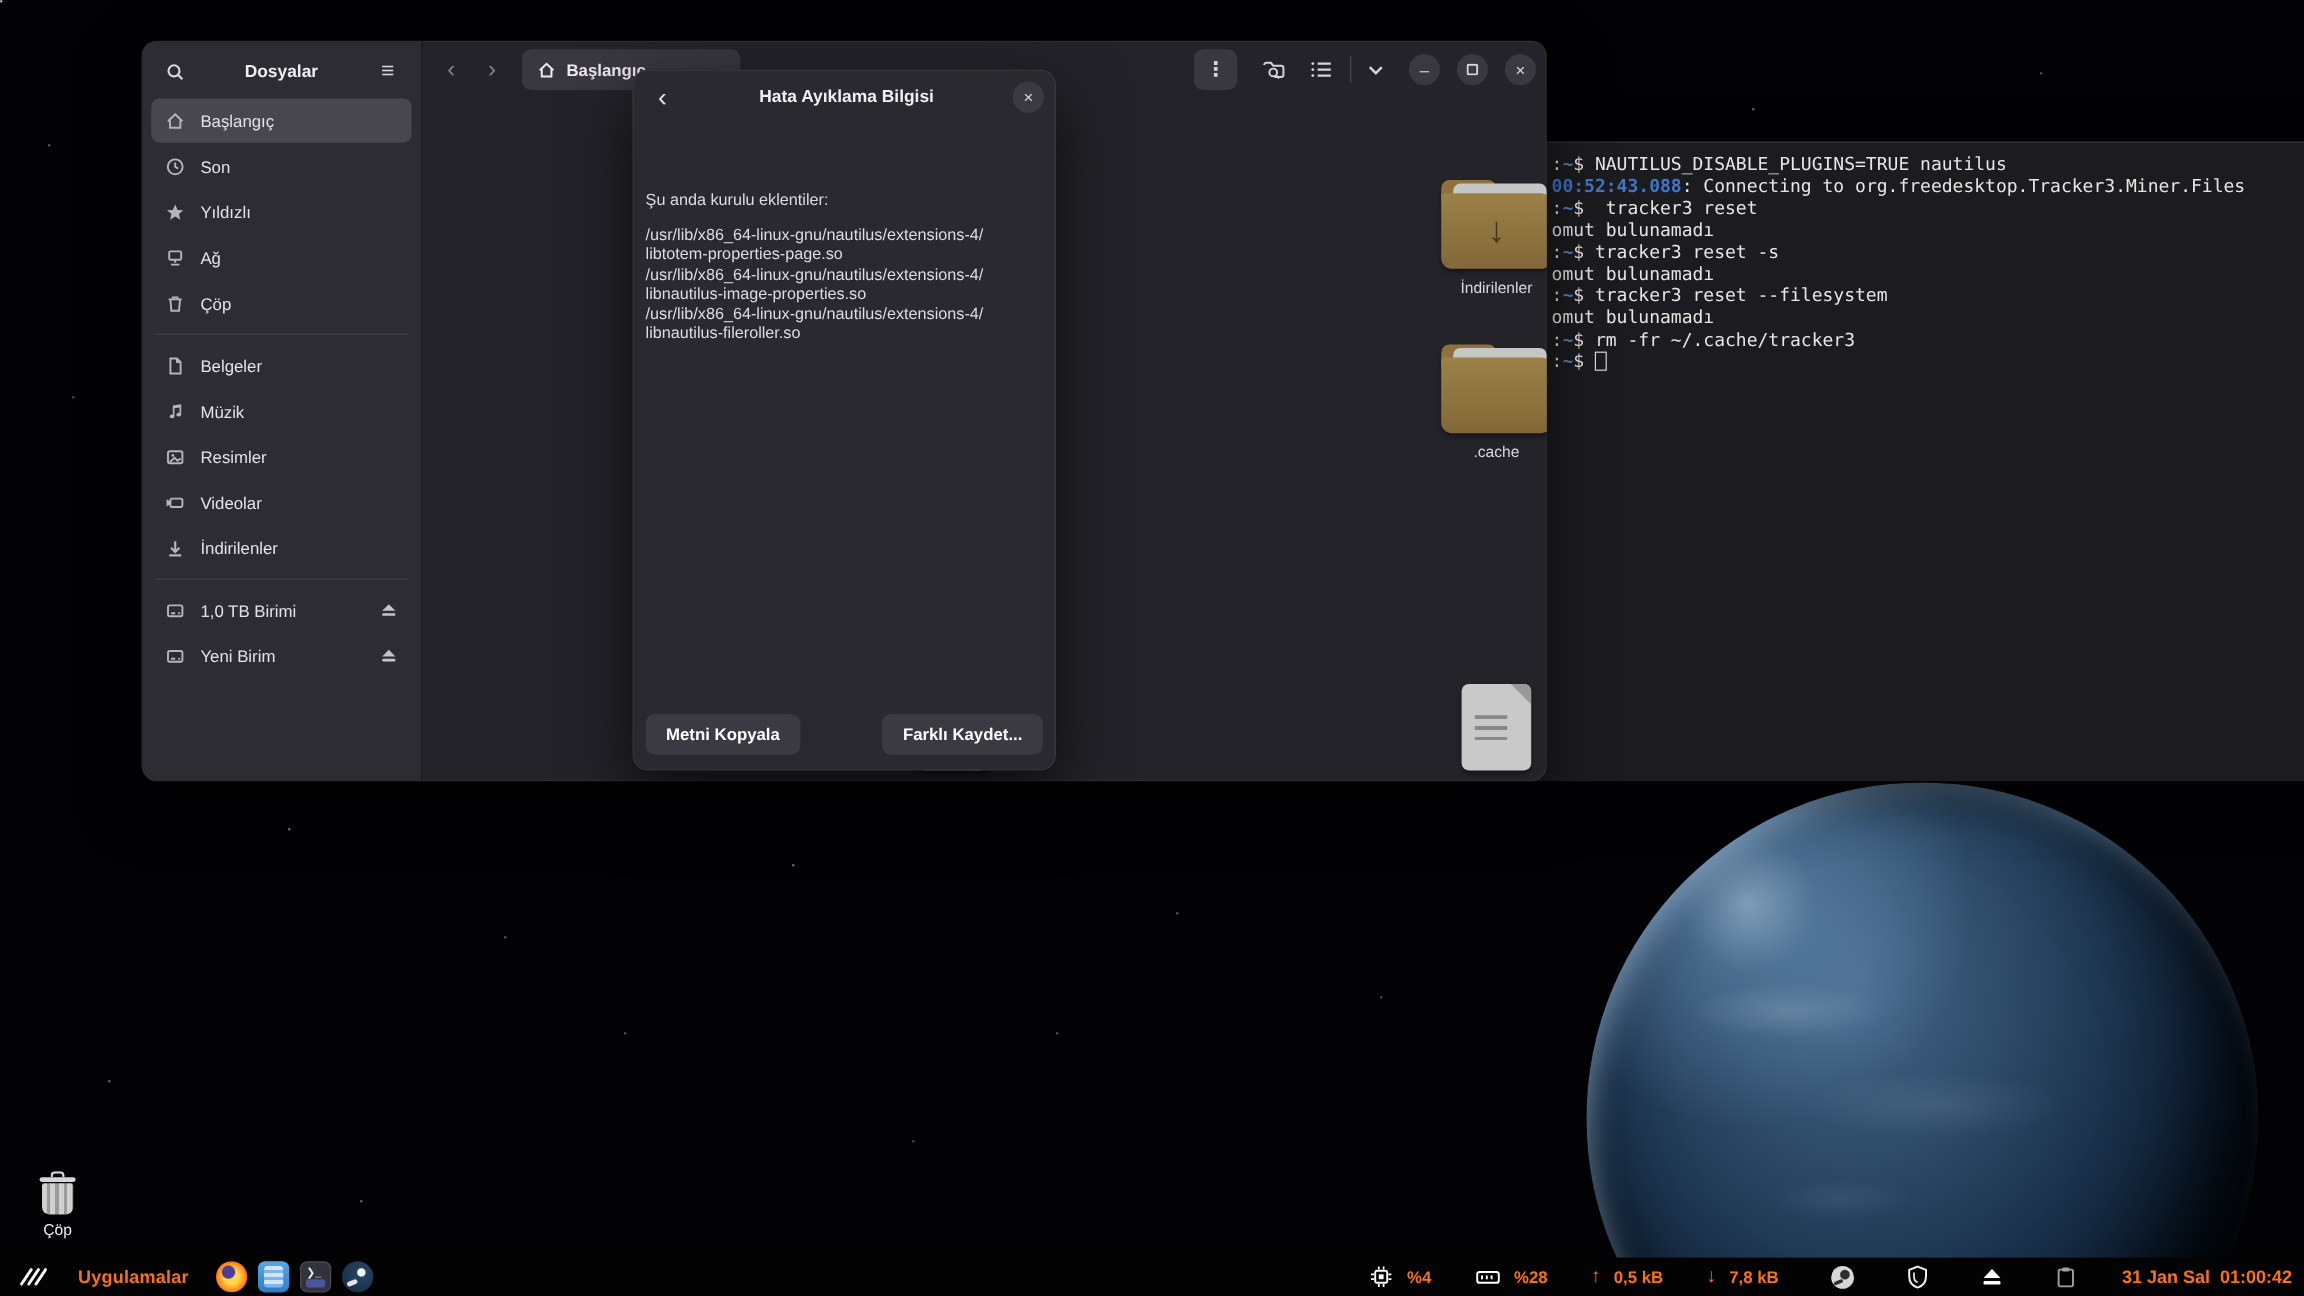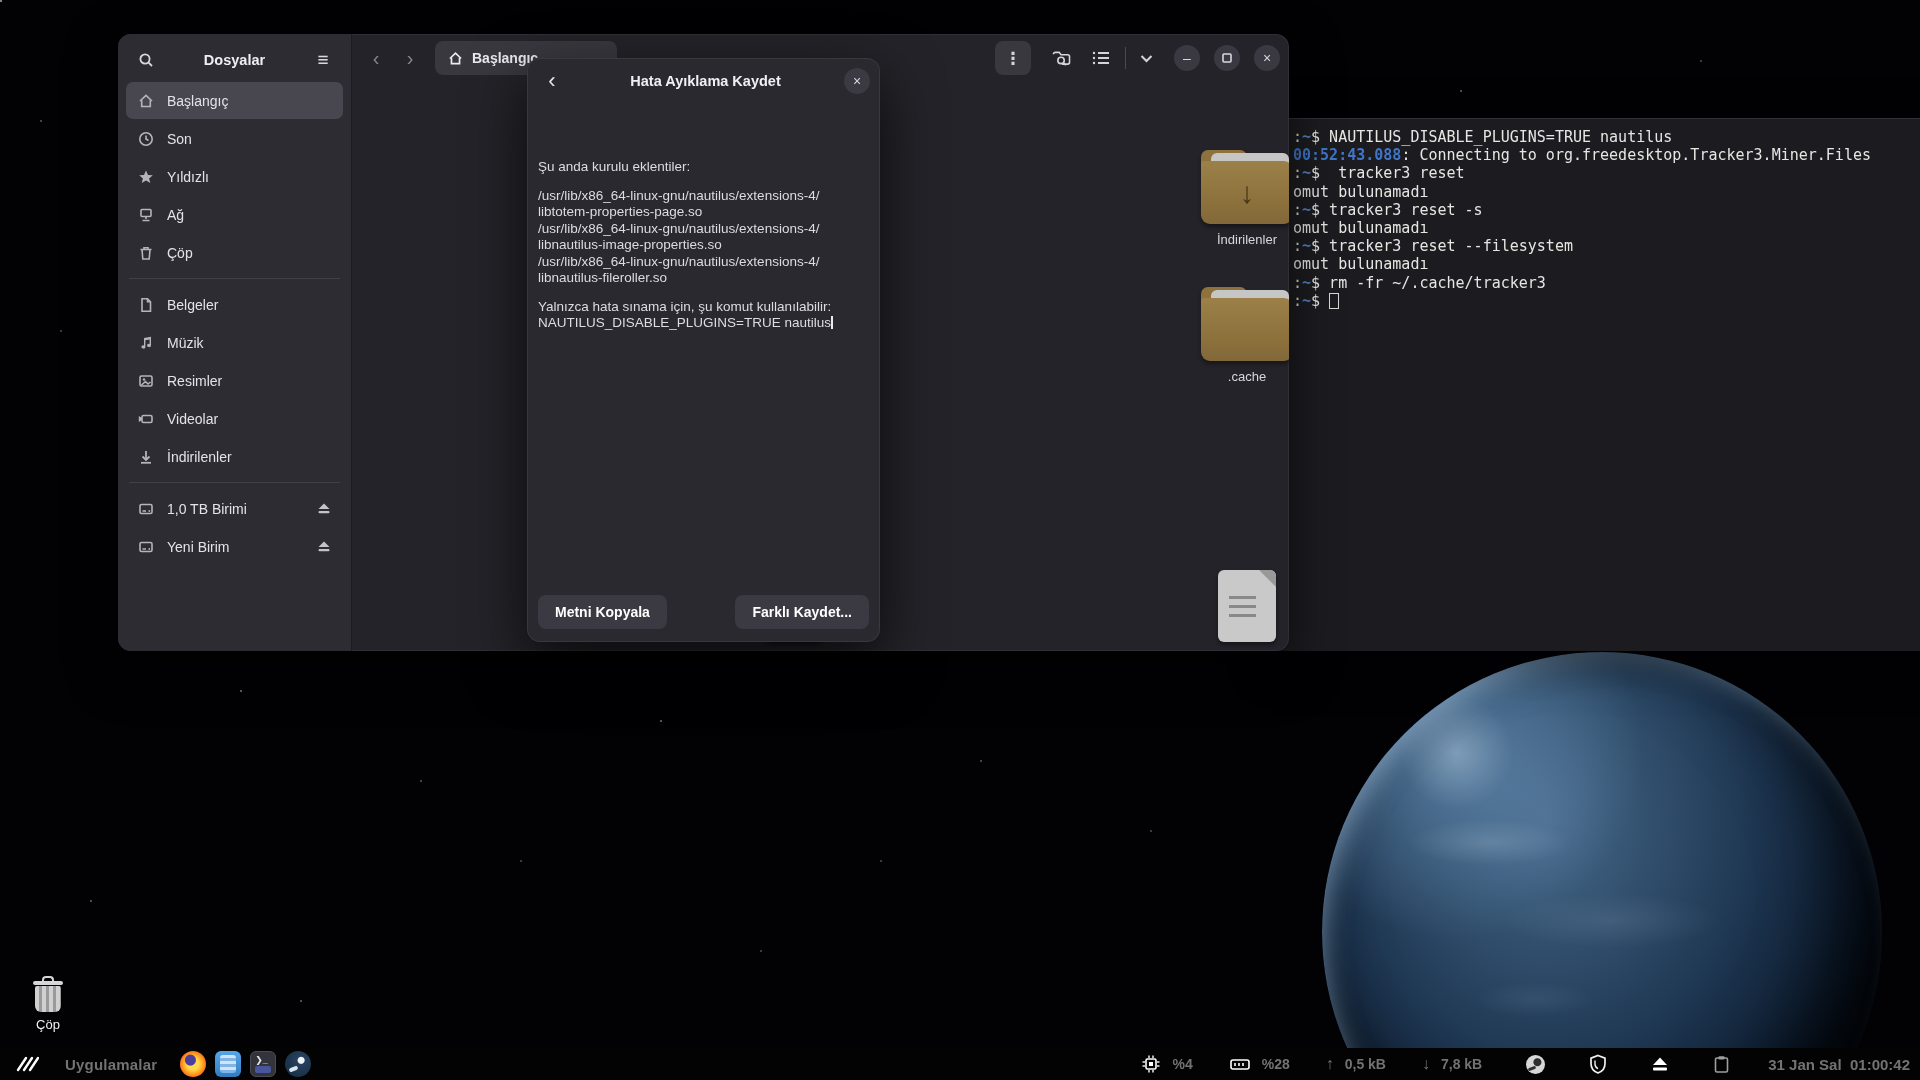--- a/index.html
+++ b/index.html
@@ -103,21 +103,21 @@
   .dialog-body { flex:1; padding:13px 8px 0 11px; font-size:13.5px; line-height:16.5px; color:#dddce1; }
   .dlg-block { white-space:pre-line;margin-top:42px; }
   .dlg-block + .dlg-block { margin-top:12px; }
   .caret { display:inline-block; width:1.5px; height:13px; background:#e9e9ee; vertical-align:-2px; }
   .dialog-footer { display:flex; justify-content:space-between; padding:10px 11px 13px; flex:none; }
   .dlg-btn { height:34px; background:#3b3a42; border-radius:8px; border:none; color:#ffffff;
     font-weight:bold; font-size:14px; padding:0 17px; font-family:inherit; }
 
   
   .taskbar { position:absolute; left:0; right:0; bottom:0; height:32px; background:#030303;
-    display:flex; align-items:center; z-index:10; padding:0 10px; color:#737373; }
+    display:flex; align-items:center; z-index:10; padding:0 10px; color:#f97316; }
   .tb-left { display:flex; align-items:center; gap:9px; }
   .menu-icon { width:34px; height:26px; display:grid; place-items:center; margin-right:12px; }
   .apps-label { font-weight:bold; font-size:15px; letter-spacing:.2px; margin-right:14px; }
   .app-icon { width:26px; height:26px; border-radius:6px; position:relative; }
   .app-firefox { border-radius:50%;
     background:radial-gradient(circle at 40% 35%, #4d3e9e 0 5px, transparent 6px),
       radial-gradient(circle at 50% 50%, #ffd84d 0 32%, #ffa01f 55%, #f4582b 78%, #d93b27 100%); }
   .app-files { background:linear-gradient(180deg,#57a7e8,#2f7cc3); }
   .app-files::after { content:""; position:absolute; inset:4px 5px;
     background:repeating-linear-gradient(#cfe4f8 0 3px, #7fb4e4 3px 6px); border-radius:3px; }
@@ -409,33 +409,31 @@
     </div>
     <div class="glabel">.profile</div>
   </div>
       </div>
   </div>
 </div>
 
 <div class="dialog">
   <div class="dialog-header">
     <div class="dlg-back">‹</div>
-    <div class="dlg-title">Hata Ayıklama Kaydet</div>
+    <div class="dlg-title">Hata Ayıklama Bilgisi</div>
     <div class="dlg-close">×</div>
   </div>
   <div class="dialog-body">
     <div class="dlg-block">Şu anda kurulu eklentiler:</div>
     <div class="dlg-block">/usr/lib/x86_64-linux-gnu/nautilus/extensions-4/
 libtotem-properties-page.so
 /usr/lib/x86_64-linux-gnu/nautilus/extensions-4/
 libnautilus-image-properties.so
 /usr/lib/x86_64-linux-gnu/nautilus/extensions-4/
 libnautilus-fileroller.so</div>
-    <div class="dlg-block"><span>Yalnızca hata sınama için, şu komut kullanılabilir:
-NAUTILUS_DISABLE_PLUGINS=TRUE nautilus</span><span class="caret"></span></div>
   </div>
   <div class="dialog-footer">
     <button class="dlg-btn">Metni Kopyala</button>
     <button class="dlg-btn">Farklı Kaydet...</button>
   </div>
 </div>
 
 <div class="taskbar">
   <div class="tb-left">
     <div class="menu-icon">

